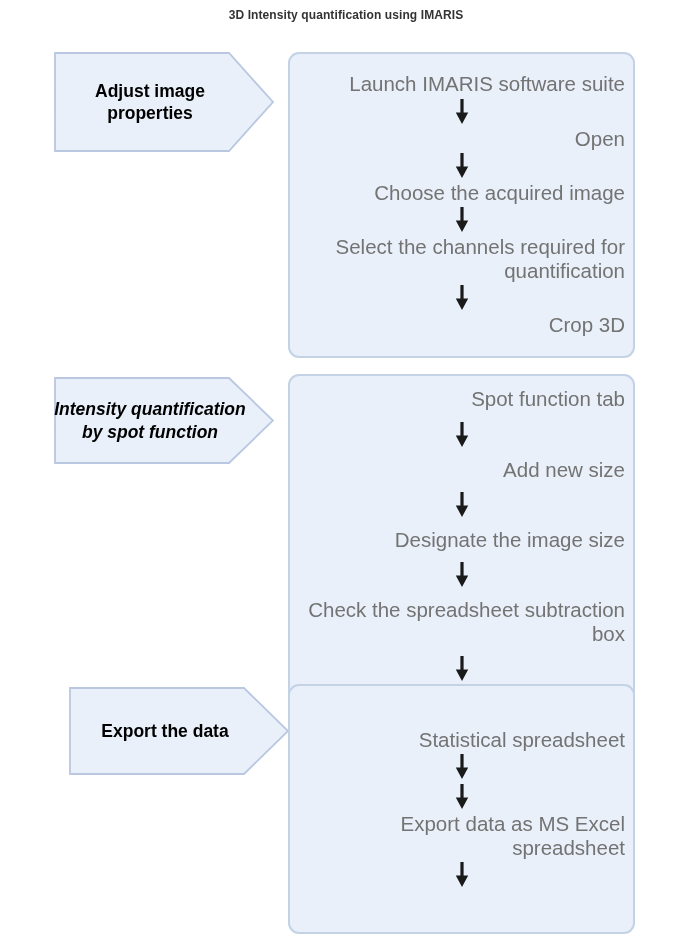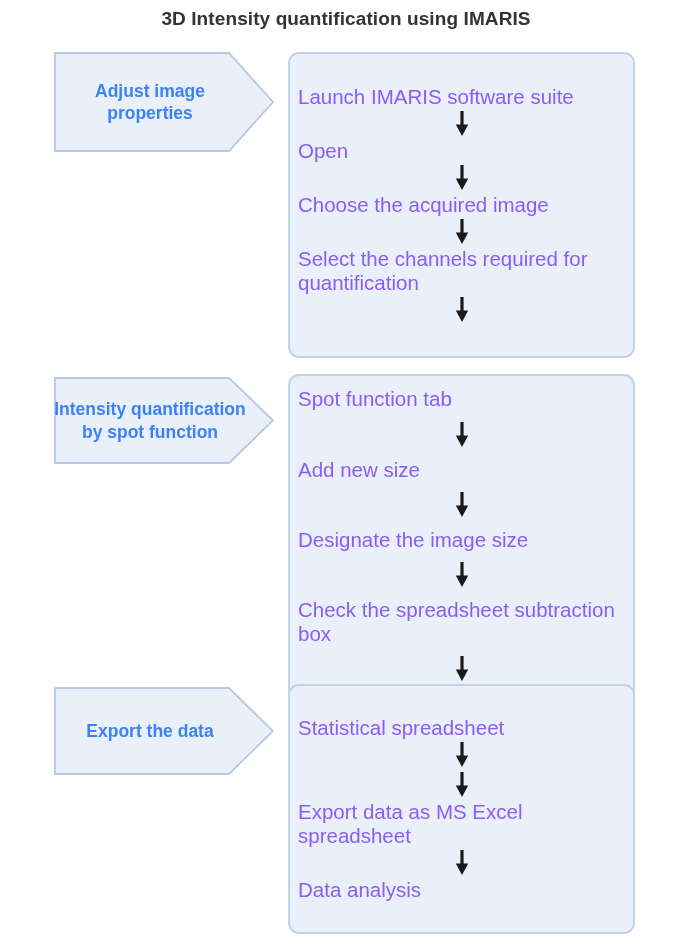--- a/index.html
+++ b/index.html
@@ -16,21 +16,21 @@
     color: #3a3a3a;
   }
 
   
   #chart-title {
     position: absolute;
     left: 0;
     top: 8px;
     width: 692px;
     text-align: center;
-    font-size: 19px;
+    font-size: 12px;
     font-weight: bold;
     color: #333333;
     letter-spacing: 0.1px;
   }
 
   
   .flow-row {
     position: absolute;
     left: 0;
     width: 692px;
@@ -49,21 +49,21 @@
   .chevron-label {
     position: absolute;
     left: 0;
     top: 0;
     display: flex;
     align-items: center;
     justify-content: center;
     text-align: center;
     font-size: 17.5px;
     font-weight: bold;
-    color: #3b82f6;
+    color: #000000;
     line-height: 1.28;
     padding-right: 28px;
     box-sizing: border-box;
   }
 
   
   .step-box {
     position: absolute;
     left: 288px;
     width: 347px;
@@ -72,22 +72,22 @@
     border: 2px solid #c4d2e6;
     border-radius: 11px;
     display: flex;
     flex-direction: column;
     align-items: center;
     justify-content: center;
   }
   .step-text {
     font-size: 20.5px;
     line-height: 1.18;
-    text-align: left;
-    color: #8b5cf6;
+    text-align: right;
+    color: #737373;
     width: 100%;
     padding: 0 8px;
     box-sizing: border-box;
   }
   .arrow-icon {
     display: block;
     margin: 1px auto;
   }
   .arrow-icon svg { display: block; }
 </style>
@@ -123,30 +123,31 @@
       <svg width="20" height="28" viewBox="0 0 20 28">
           <path d="M8.4 1 h3.2 v13.5 h4.6 L10 26 L3.8 14.5 h4.6 Z" fill="#1a1a1a"></path>
         </svg>
     </span>
     <div class="step-text">Select the channels required for quantification</div>
     <span class="arrow-icon">
       <svg width="20" height="28" viewBox="0 0 20 28">
           <path d="M8.4 1 h3.2 v13.5 h4.6 L10 26 L3.8 14.5 h4.6 Z" fill="#1a1a1a"></path>
         </svg>
     </span>
+    <div class="step-text">Crop 3D</div>
   </div>
 </div>
 
 <div class="flow-row" style="top:0;">
 
   <div class="chevron-wrap" style="top:377px; width:220px; height:87px;">
     <svg class="chevron-svg" width="220" height="87" viewBox="0 0 220 87">
       <polygon points="1,1 175,1 219,43.5 175,86 1,86" fill="#e9f0fa" stroke="#b9c8e0" stroke-width="1.8"></polygon>
     </svg>
-    <div class="chevron-label" style="width:220px; height:87px;">Intensity quantification by spot function</div>
+    <div class="chevron-label" style="width:220px; height:87px;font-style:italic;">Intensity quantification by spot function</div>
   </div>
 
   <div class="step-box" style="top:374px; height:356px;gap:8px;">
     <div class="step-text">Spot function tab</div>
     <span class="arrow-icon">
       <svg width="20" height="28" viewBox="0 0 20 28">
           <path d="M8.4 1 h3.2 v13.5 h4.6 L10 26 L3.8 14.5 h4.6 Z" fill="#1a1a1a"></path>
         </svg>
     </span>
     <div class="step-text">Add new size</div>
@@ -166,21 +167,21 @@
       <svg width="20" height="28" viewBox="0 0 20 28">
           <path d="M8.4 1 h3.2 v13.5 h4.6 L10 26 L3.8 14.5 h4.6 Z" fill="#1a1a1a"></path>
         </svg>
     </span>
     <div class="step-text">Check</div>
   </div>
 </div>
 
 <div class="flow-row" style="top:0;">
 
-  <div class="chevron-wrap" style="top:687px; width:220px; height:88px;">
+  <div class="chevron-wrap" style="top:687px; width:220px; height:88px;margin-left:15px;">
     <svg class="chevron-svg" width="220" height="88" viewBox="0 0 220 88">
       <polygon points="1,1 175,1 219,44 175,87 1,87" fill="#e9f0fa" stroke="#b9c8e0" stroke-width="1.8"></polygon>
     </svg>
     <div class="chevron-label" style="width:220px; height:88px;">Export the data</div>
   </div>
 
   <div class="step-box" style="top:684px; height:250px;">
     <div class="step-text">Statistical spreadsheet</div>
     <span class="arrow-icon">
       <svg width="20" height="28" viewBox="0 0 20 28">
@@ -191,15 +192,14 @@
       <svg width="20" height="28" viewBox="0 0 20 28">
           <path d="M8.4 1 h3.2 v13.5 h4.6 L10 26 L3.8 14.5 h4.6 Z" fill="#1a1a1a"></path>
         </svg>
     </span>
     <div class="step-text">Export data as MS Excel spreadsheet</div>
     <span class="arrow-icon">
       <svg width="20" height="28" viewBox="0 0 20 28">
           <path d="M8.4 1 h3.2 v13.5 h4.6 L10 26 L3.8 14.5 h4.6 Z" fill="#1a1a1a"></path>
         </svg>
     </span>
-    <div class="step-text">Data analysis</div>
   </div>
 </div>
 
 </body></html>

